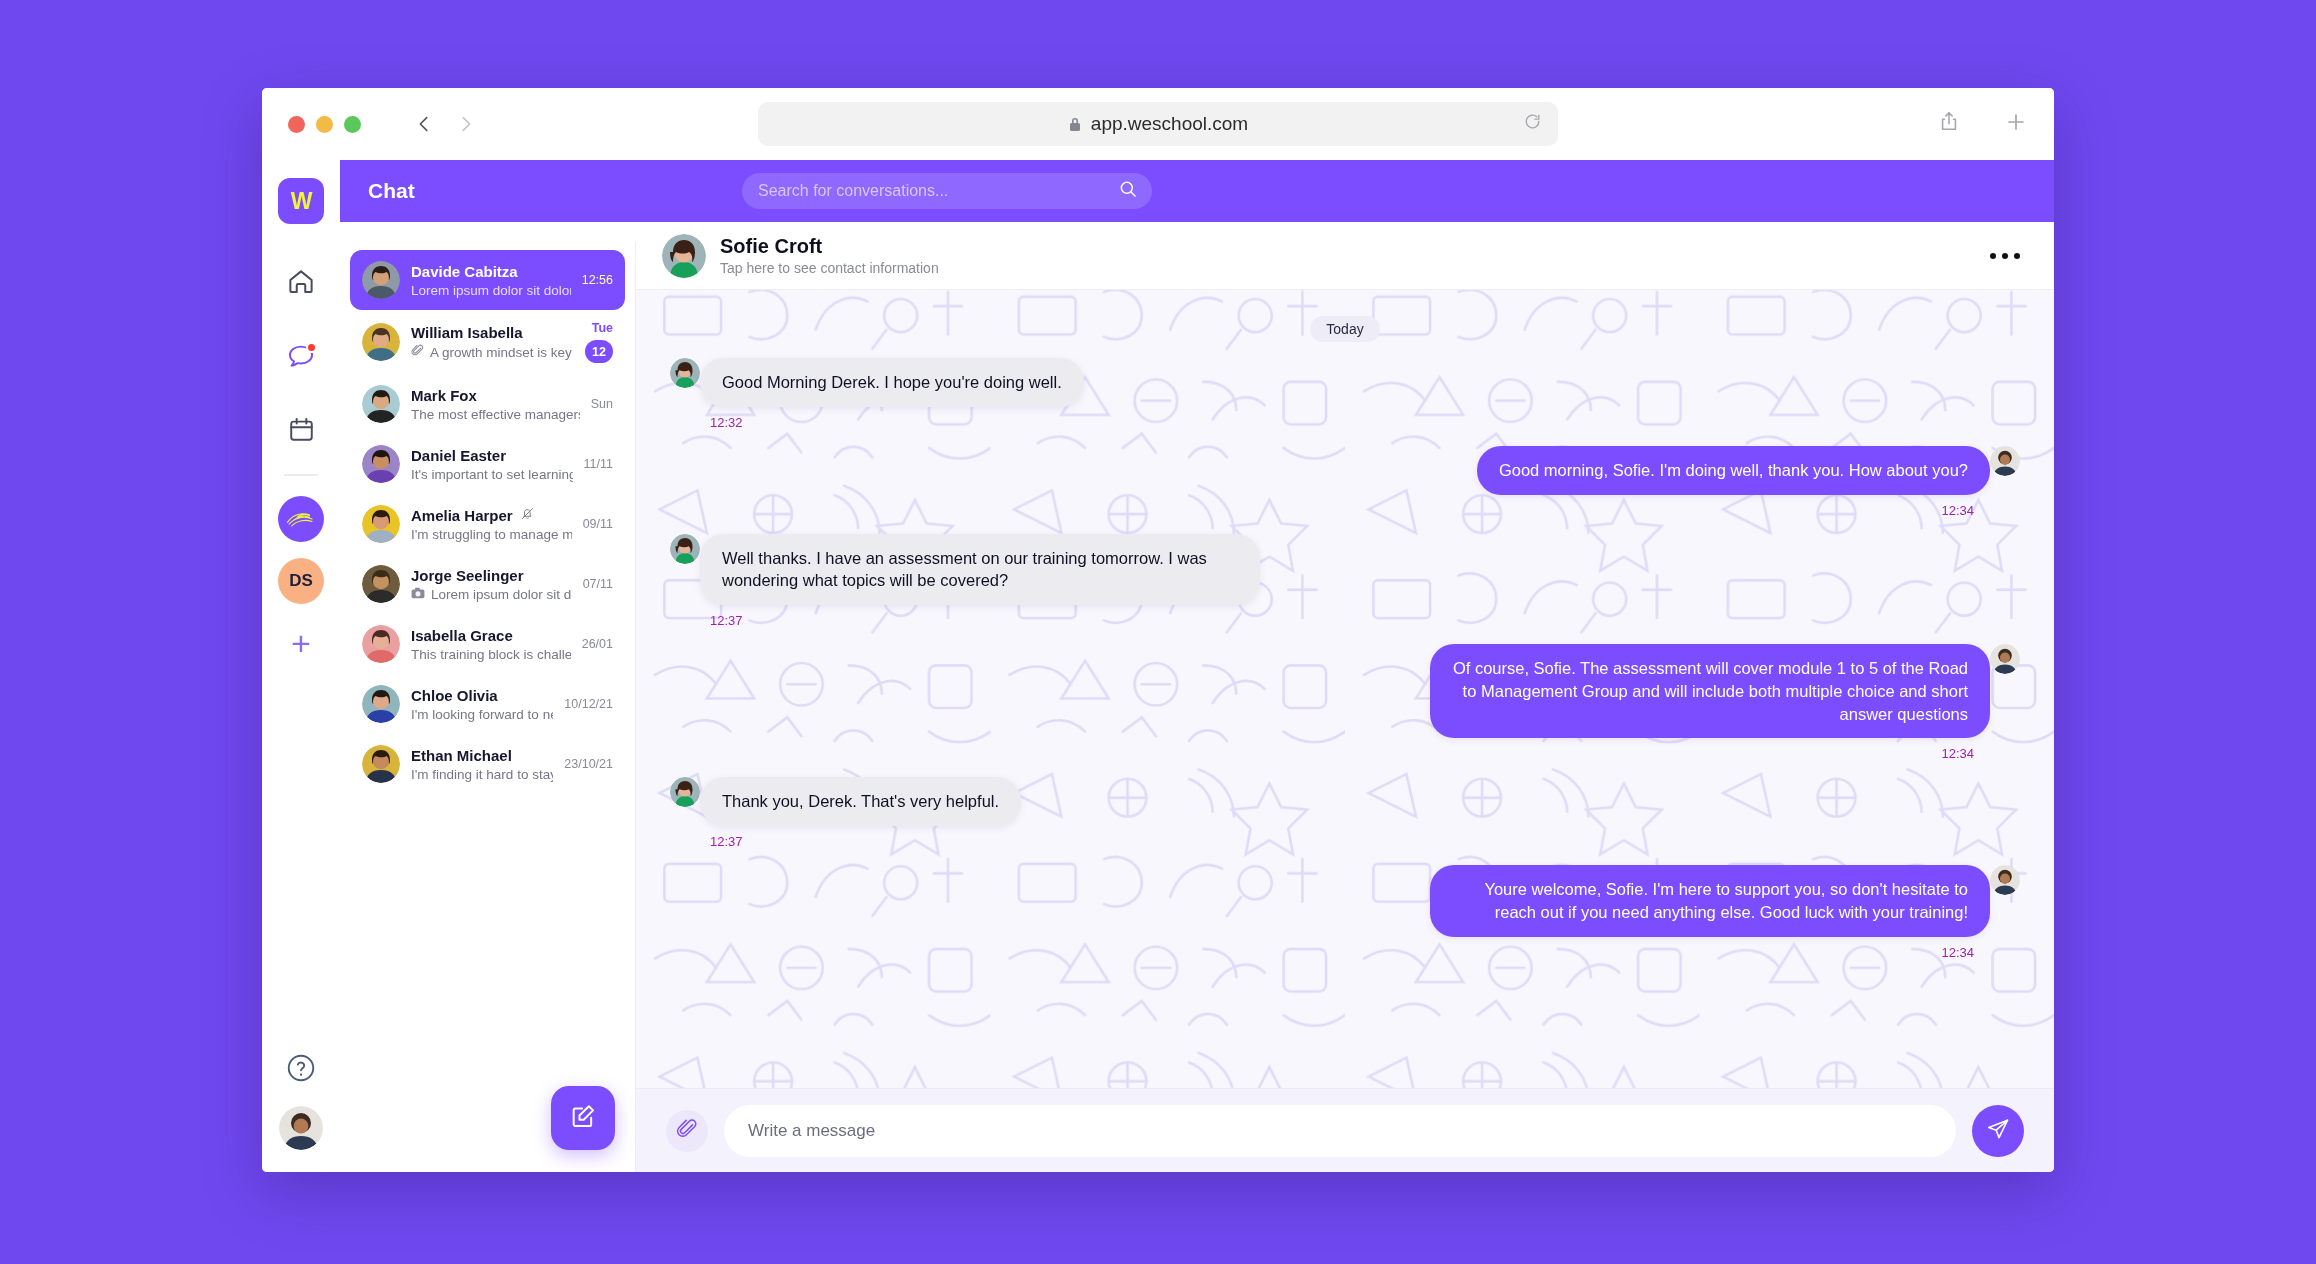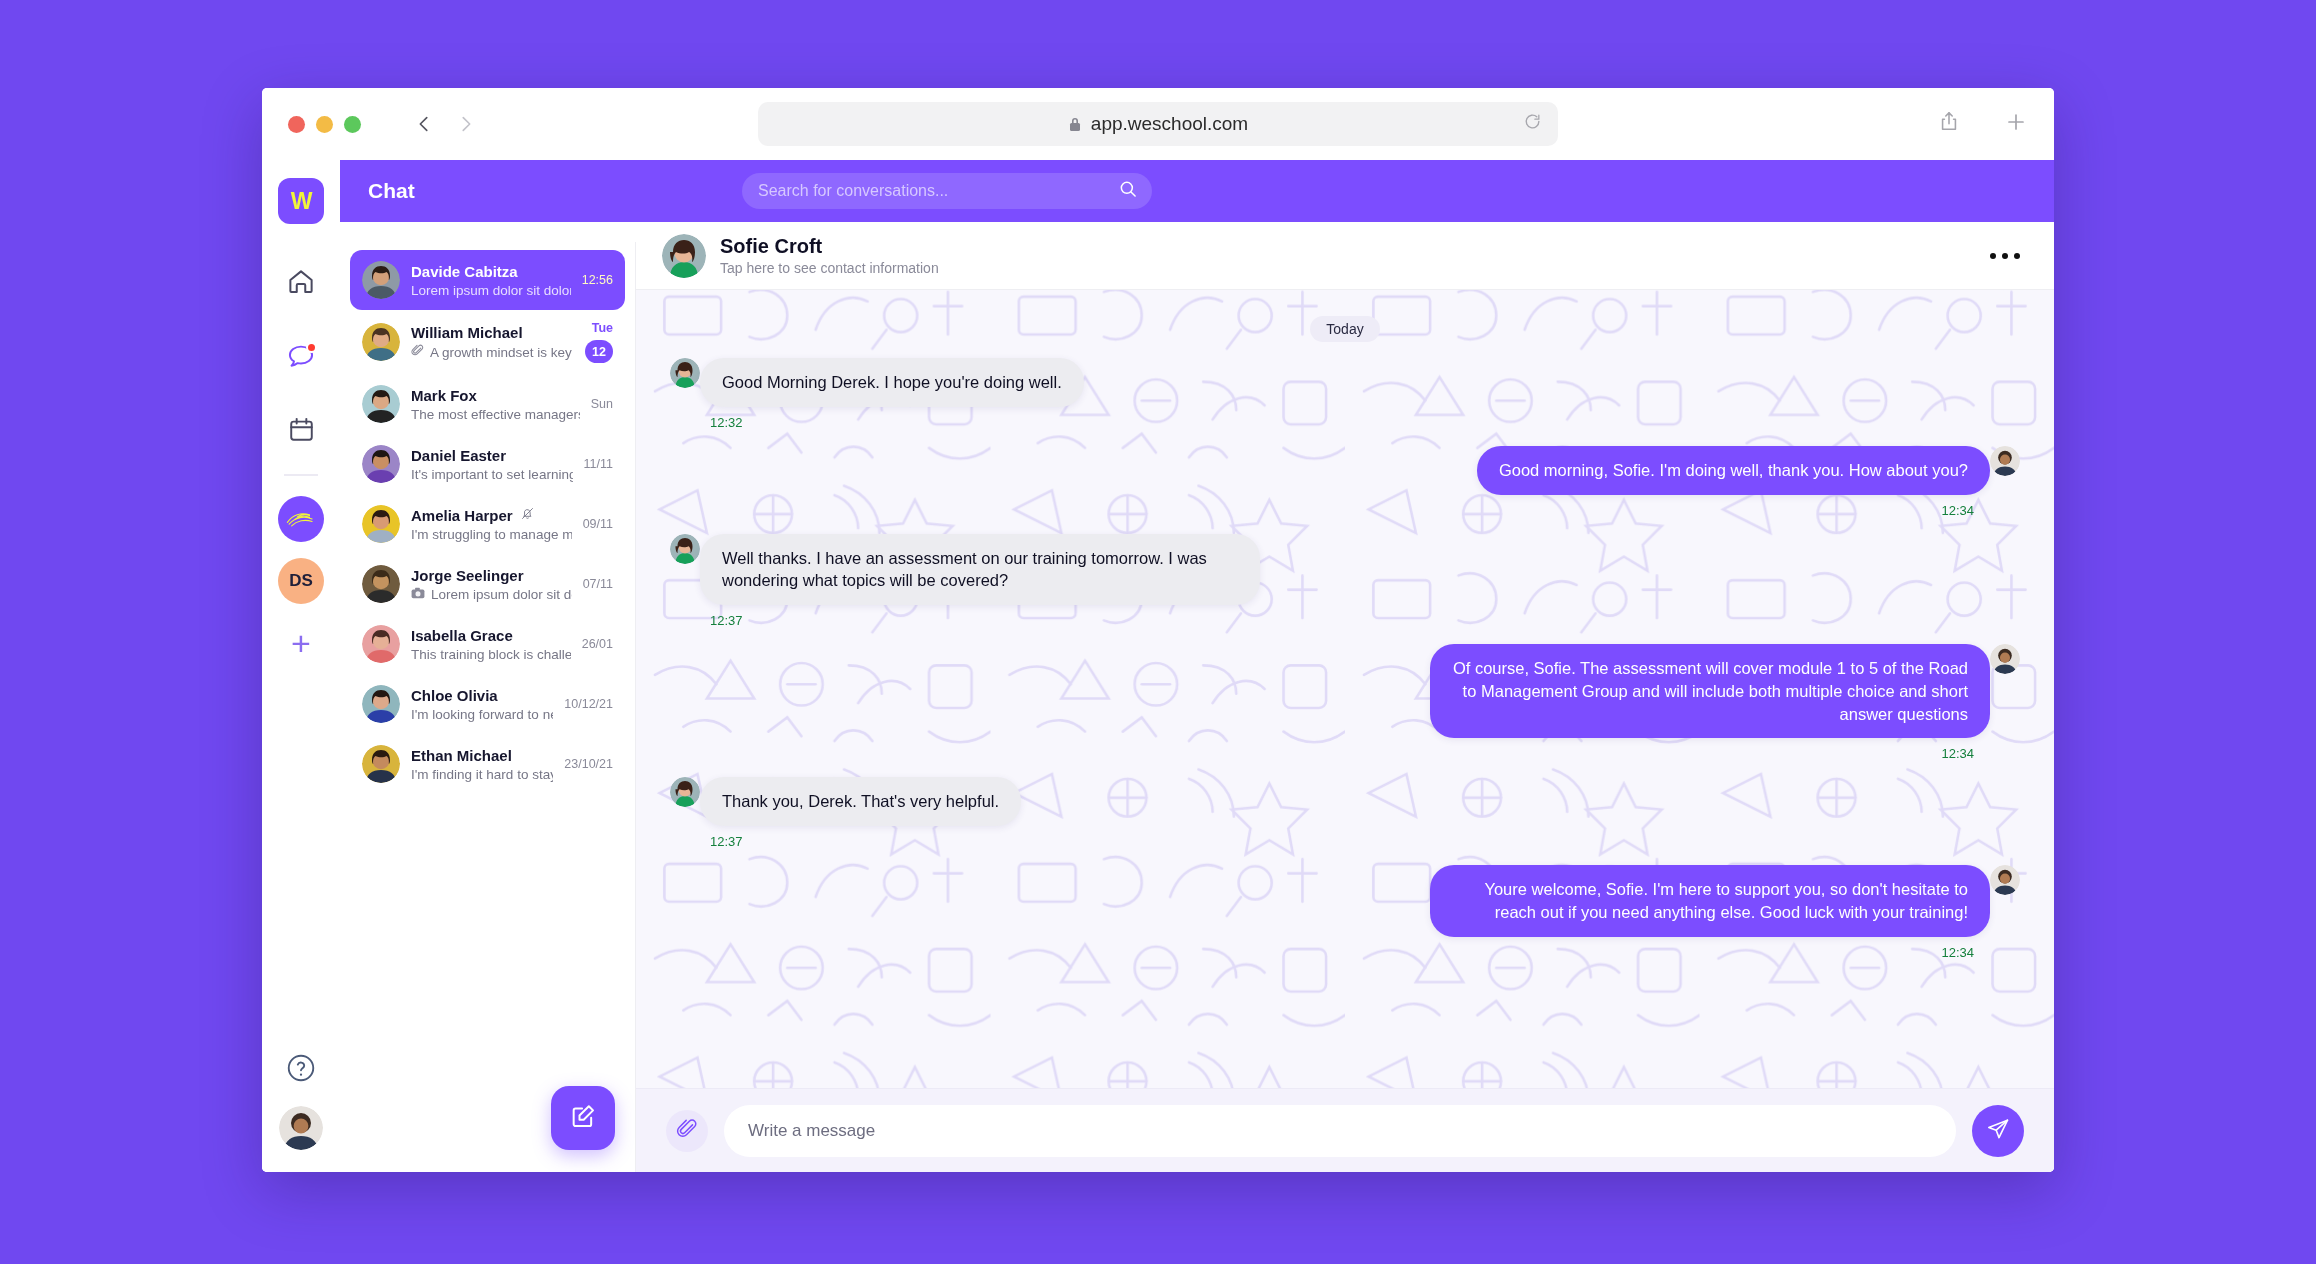--- a/index.html
+++ b/index.html
@@ -167,21 +167,21 @@
   .row { display: flex; align-items: flex-start; gap: 0; margin-bottom: 8px; }
   .row.out { justify-content: flex-end; }
   .row .bav { width: 30px; height: 30px; border-radius: 50%; overflow: hidden; flex: 0 0 30px; }
   .bubble {
     max-width: 560px; padding: 13px 22px; border-radius: 24px;
     font-size: 16.5px; line-height: 1.38;
     box-shadow: 0 2px 7px rgba(60,40,120,.09);
   }
   .row.in .bubble { background: #ececf0; color: #101024; border-bottom-left-radius: 24px; }
   .row.out .bubble { background: #7c4dff; color: #fff; text-align: right; }
-  .stamp { font-size: 13px; color: #15803d; margin: 0 0 16px 40px; }
+  .stamp { font-size: 13px; color: #a21caf; margin: 0 0 16px 40px; }
   .stamp.out { text-align: right; margin: 0 46px 16px 0; }
 
   .composer {
     flex: 0 0 84px; background: #f4f2fc; border-top: 1px solid #eceaf6;
     display: flex; align-items: center; gap: 16px; padding: 0 30px;
   }
   .clip {
     width: 42px; height: 42px; border-radius: 50%; background: #ece7fb;
     display: flex; align-items: center; justify-content: center; cursor: pointer; flex: 0 0 42px;
   }
@@ -387,21 +387,21 @@
                         </clipPath>
                       </defs>
                       <g clip-path="url(#cl1)">
                         <rect width="38" height="38" fill="#d8b43c"></rect>
                         <path d="M4 38c0-9 6-13 15-13s15 4 15 13z" fill="#3f6f86"></path>
                         <circle cx="19" cy="16" r="8.3" fill="#e0ab85"></circle>
                         <path d="M10 15c0-7 4-10 9-10s9 3 9 10c0 2-.6 4-1.2 4 .5-5-.8-7-2.3-8-2.6 1.7-7.6 1.7-11 0-1.5 1-2.8 3-2.3 8C10.6 19 10 17 10 15z" fill="#4a3322"></path>
                       </g>
                     </svg></span>
                   <span class="txt">
-                    <span class="nm">William Michael</span>
+                    <span class="nm">William Isabella</span>
                     <span class="pv">
                       <span><svg width="13" height="13" viewBox="0 0 24 24" fill="none" stroke="#8a8a99" stroke-width="2" stroke-linecap="round">
                           <path d="M18 7.5 9.4 16.1a2.6 2.6 0 0 1-3.7-3.7l8.9-8.9a4.1 4.1 0 0 1 5.8 5.8l-9 9a5.6 5.6 0 0 1-8-8l7.7-7.7"></path>
                         </svg></span>
                       <span>A growth mindset is key to...</span>
                     </span>
                   </span>
                   <span class="meta">
                     <span class="tm hl">Tue</span>
                     <span class="unread">12</span>

